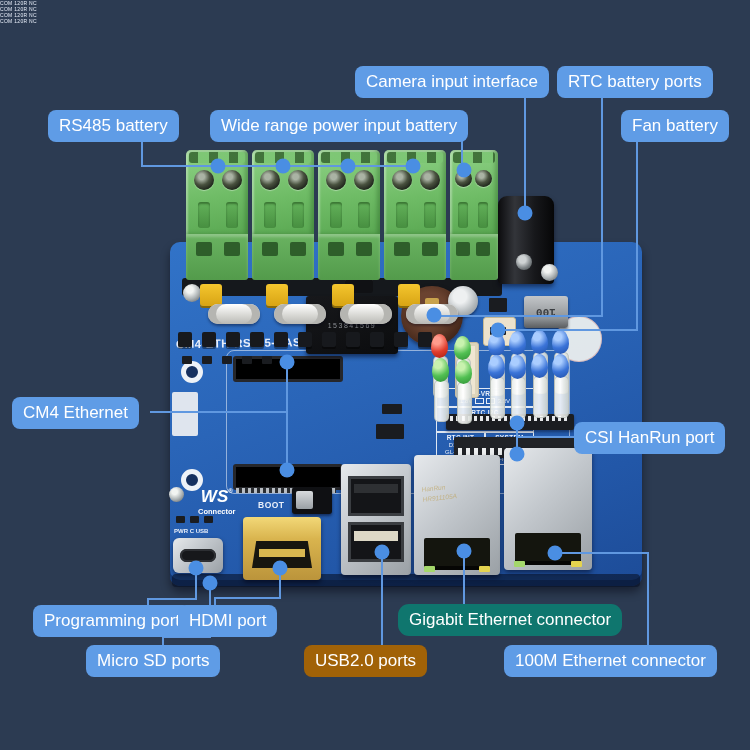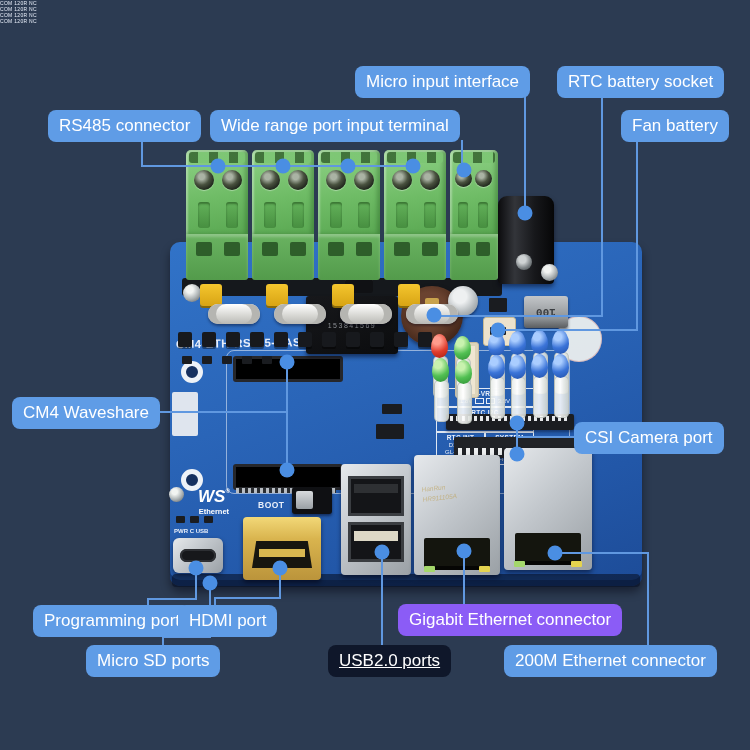--- a/index.html
+++ b/index.html
@@ -69,21 +69,21 @@
     <div class="silk" style="left:331px;top:22px;font-size:9px;font-weight:bold;transform:rotate(-2deg);">DC 7~36V</div>
 
     <div class="silk" style="left:88px;top:258px;font-size:8.5px;font-weight:bold;letter-spacing:.5px;">BOOT</div>
 
     <div class="silk" style="left:4px;top:286px;font-size:6px;font-weight:bold;">PWR C USB</div>
 
     <div class="abs" style="left:28px;top:246px;color:#fff;text-align:center;z-index:9;">
       <div style="font-size:17px;font-weight:bold;font-style:italic;line-height:1;">
         <span>WS</span><span style="font-size:6px;vertical-align:top;">®</span>
       </div>
-      <div style="font-size:7.5px;font-weight:bold;margin-top:2px;">Ethernet</div>
+      <div style="font-size:7.5px;font-weight:bold;margin-top:2px;">Connector</div>
     </div>
 
     <div class="tbl">
       <div class="sec">
         <b>IO-VREF</b><br>
         <span>1.8V</span>
         <span class="jp"></span><span class="jp"></span>
         <span>3.3V</span>
       </div>
       <div class="sec">
@@ -405,28 +405,28 @@
       <circle cx="280" cy="568" r="7.5" fill="#4a8ee3"></circle>
       <polyline points="382,552 382,645" fill="none" stroke="#6098e0" stroke-width="2"></polyline>
       <circle cx="382" cy="552" r="7.5" fill="#4a8ee3"></circle>
       <polyline points="464,551 464,604" fill="none" stroke="#6098e0" stroke-width="2"></polyline>
       <circle cx="464" cy="551" r="7.5" fill="#4a8ee3"></circle>
       <polyline points="555,553 648,553 648,645" fill="none" stroke="#6098e0" stroke-width="2"></polyline>
       <circle cx="555" cy="553" r="7.5" fill="#4a8ee3"></circle>
     </svg>
 
   <div id="labels-layer">
-      <div class="callout-label" style="left: 355px; top: 66px; background: rgb(95, 156, 230);">Micro input interface</div>
-      <div class="callout-label" style="left: 557px; top: 66px; background: rgb(95, 156, 230);">RTC battery socket</div>
-      <div class="callout-label" style="left: 48px; top: 110px; background: rgb(95, 156, 230);">RS485 connector</div>
-      <div class="callout-label" style="left: 210px; top: 110px; background: rgb(95, 156, 230);">Wide range port input terminal</div>
+      <div class="callout-label" style="left: 355px; top: 66px; background: rgb(95, 156, 230);">Camera input interface</div>
+      <div class="callout-label" style="left: 557px; top: 66px; background: rgb(95, 156, 230);">RTC battery ports</div>
+      <div class="callout-label" style="left: 48px; top: 110px; background: rgb(95, 156, 230);">RS485 battery</div>
+      <div class="callout-label" style="left: 210px; top: 110px; background: rgb(95, 156, 230);">Wide range power input battery</div>
       <div class="callout-label" style="left: 621px; top: 110px; background: rgb(95, 156, 230);">Fan battery</div>
-      <div class="callout-label" style="left: 12px; top: 397px; background: rgb(95, 156, 230);">CM4 Waveshare</div>
-      <div class="callout-label" style="left: 574px; top: 422px; background: rgb(95, 156, 230);">CSI Camera port</div>
+      <div class="callout-label" style="left: 12px; top: 397px; background: rgb(95, 156, 230);">CM4 Ethernet</div>
+      <div class="callout-label" style="left: 574px; top: 422px; background: rgb(95, 156, 230);">CSI HanRun port</div>
       <div class="callout-label" style="left: 33px; top: 605px; background: rgb(95, 156, 230);">Programming port</div>
       <div class="callout-label" style="left: 178px; top: 605px; background: rgb(95, 156, 230);">HDMI port</div>
-      <div class="callout-label" style="left: 398px; top: 604px; background: #8b5cf6;">Gigabit Ethernet connector</div>
+      <div class="callout-label" style="left: 398px; top: 604px; background: #0f766e; border-radius: 11px;">Gigabit Ethernet connector</div>
       <div class="callout-label" style="left: 86px; top: 645px; background: rgb(95, 156, 230);">Micro SD ports</div>
-      <div class="callout-label" style="left: 328px; top: 645px; background: #0f172a; text-decoration: underline;">USB2.0 ports</div>
-      <div class="callout-label" style="left: 504px; top: 645px; background: rgb(95, 156, 230);">200M Ethernet connector</div>
+      <div class="callout-label" style="left: 304px; top: 645px; background: #a16207;">USB2.0 ports</div>
+      <div class="callout-label" style="left: 504px; top: 645px; background: rgb(95, 156, 230);">100M Ethernet connector</div>
     </div>
 
 </div>
 
 </body></html>

